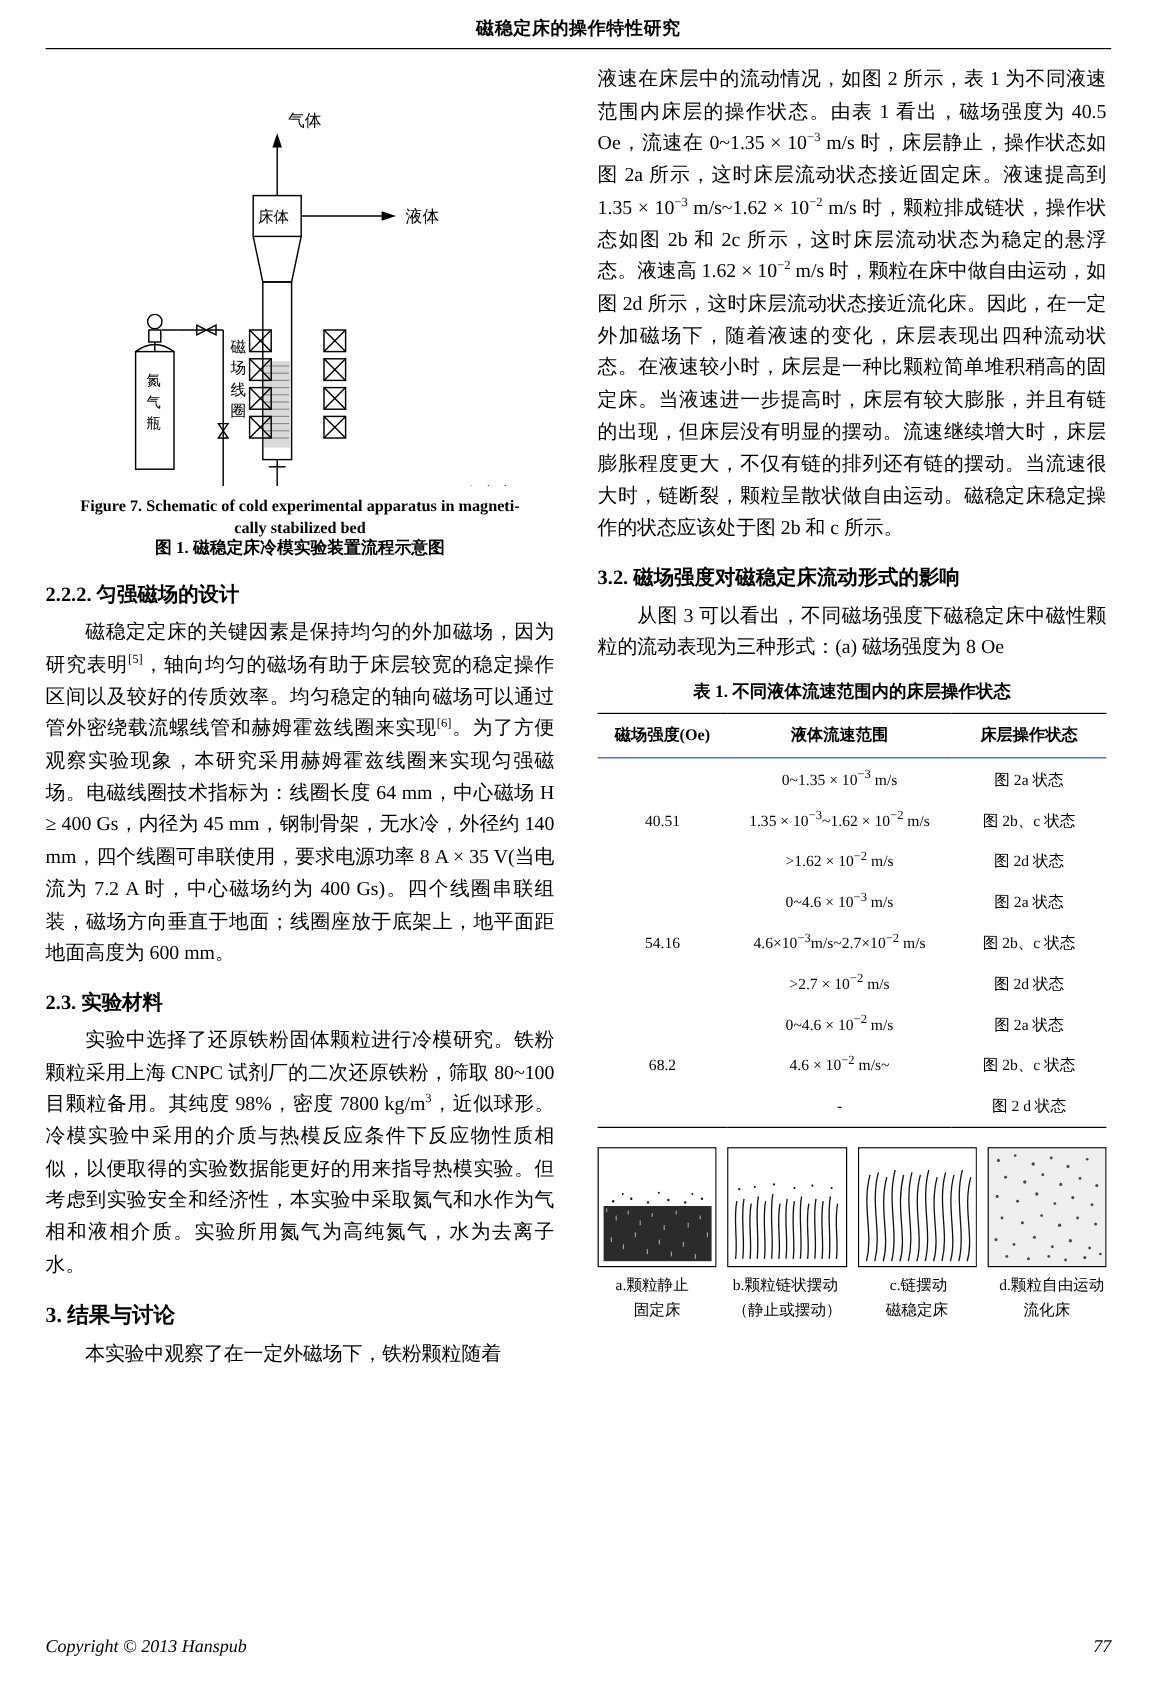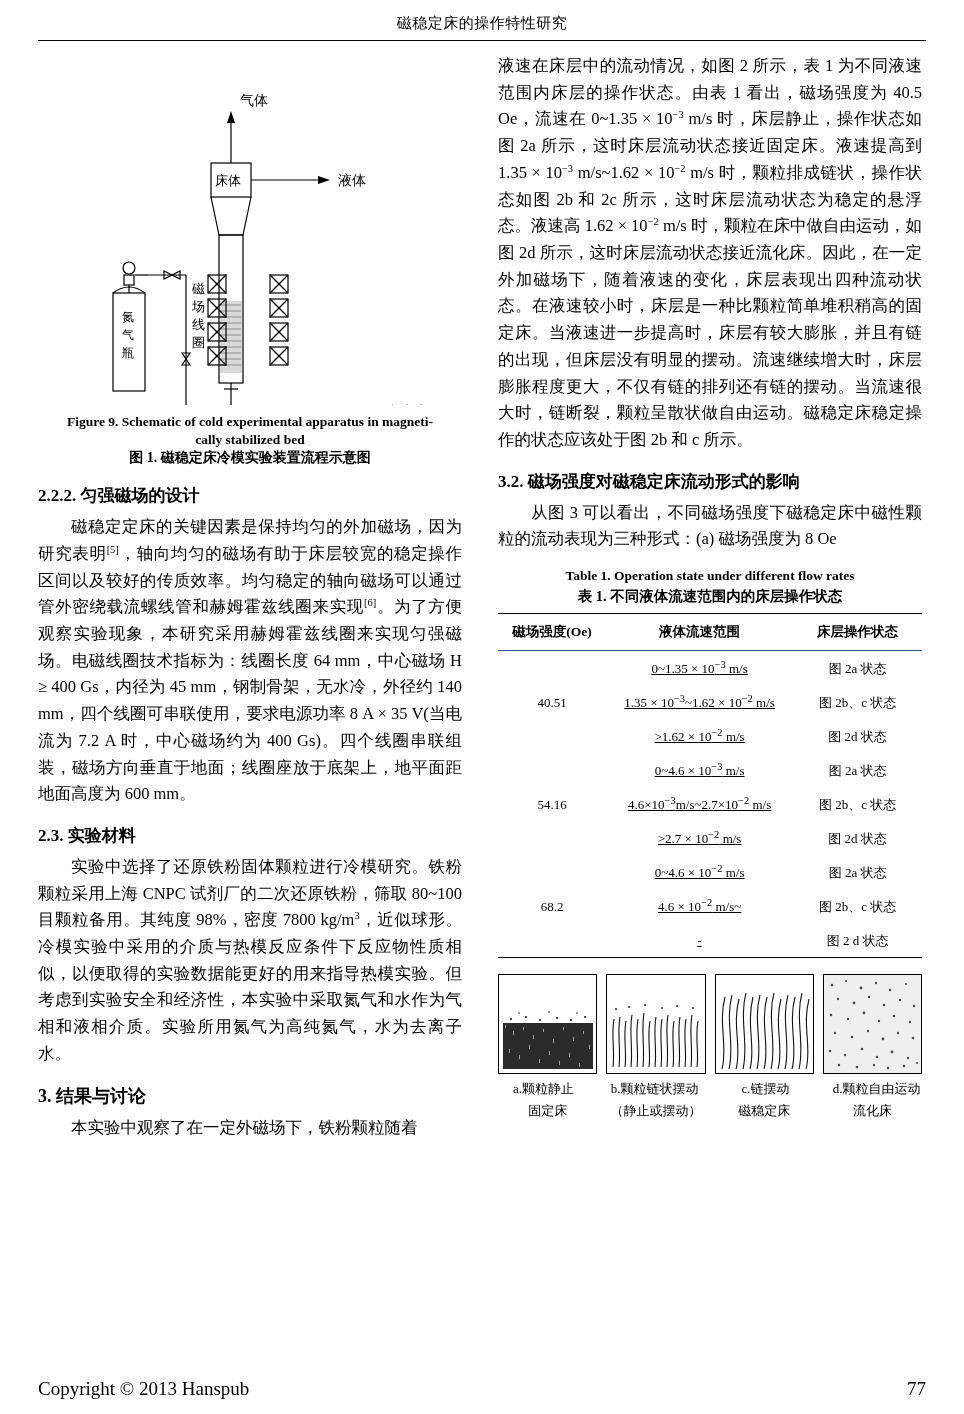--- a/index.html
+++ b/index.html
@@ -16,21 +16,21 @@
     position: relative;
     width: 964px;
     height: 1414px;
     box-sizing: border-box;
     padding: 10px 38px 0 38px;
   }
   
   .running-head {
     text-align: center;
     font-size: 15px;
-    font-weight: normal;
+    font-weight: bold;
     padding-top: 4px;
     letter-spacing: 0.5px;
   }
   .rule {
     border-top: 1px solid #000;
     margin: 7px 0 0 0;
   }
   .columns {
     display: flex;
     gap: 36px;
@@ -93,21 +93,21 @@
     border-bottom: 1px solid #1d4ed8;
     text-align: center;
   }
   table.t1 td {
     padding: 6.5px 2px;
     text-align: center;
     vertical-align: middle;
   }
   table.t1 tr.last td { border-bottom: 1.3px solid #000; }
   table.t1 td.first { width: 108px; }
-  table.t1 td.mid { width: 186px; text-decoration: underline; }
+  table.t1 td.mid { width: 186px; }
   table.t1 td.lastc { width: 130px; }
   
   .fig2wrap { margin-top: 16px; }
   .fig2row {
     display: flex;
     gap: 9px;
     justify-content: flex-start;
   }
   .panel {
     width: 98px;
@@ -129,22 +129,23 @@
     display: flex;
     gap: 9px;
     margin-top: 1px;
     font-size: 13px;
   }
   .fig2sub > div { width: 100px; text-align: center; }
   .footer {
     position: absolute;
     left: 38px;
     right: 38px;
-    bottom: 14px;
-    font-size: 19px;
+    bottom: 32px;
+    font-size: 15px;
+    font-style: italic;
   }
   .footer .inner { display:flex; justify-content: space-between; }
 </style>
 </head>
 <body>
 
 <div class="page">
 
   <div class="running-head">磁稳定床的操作特性研究</div>
   <div class="rule"></div>
@@ -256,21 +257,21 @@
             <text x="154" y="276" font-size="13">线</text>
             <text x="154" y="294" font-size="13">圈</text>
             <text x="84" y="268" font-size="12">氮</text>
             <text x="84" y="286" font-size="12">气</text>
             <text x="84" y="304" font-size="12">瓶</text>
           </g>
         </svg>
       </div>
 
       <div class="figcap">
-        <div>Figure 9. Schematic of cold experimental apparatus in magneti-</div>
+        <div>Figure 7. Schematic of cold experimental apparatus in magneti-</div>
         <div>cally stabilized bed</div>
         <div class="cn">图 1. 磁稳定床冷模实验装置流程示意图</div>
       </div>
 
       <h3 class="sec">2.2.2. 匀强磁场的设计</h3>
       <p class="body">
         磁稳定定床的关键因素是保持均匀的外加磁场，因为研究表明<sup>[5]</sup>，轴向均匀的磁场有助于床层较宽的稳定操作区间以及较好的传质效率。均匀稳定的轴向磁场可以通过管外密绕载流螺线管和赫姆霍兹线圈来实现<sup>[6]</sup>。为了方便观察实验现象，本研究采用赫姆霍兹线圈来实现匀强磁场。电磁线圈技术指标为：线圈长度 64 mm，中心磁场 H ≥ 400 Gs，内径为 45 mm，钢制骨架，无水冷，外径约 140 mm，四个线圈可串联使用，要求电源功率 8 A × 35 V(当电流为 7.2 A 时，中心磁场约为 400 Gs)。四个线圈串联组装，磁场方向垂直于地面；线圈座放于底架上，地平面距地面高度为 600 mm。
       </p>
 
       <h3 class="sec">2.3. 实验材料</h3>
@@ -287,21 +288,20 @@
       <p class="body" style="text-indent:0">
         液速在床层中的流动情况，如图 2 所示，表 1 为不同液速范围内床层的操作状态。由表 1 看出，磁场强度为 40.5 Oe，流速在 0~1.35 × 10<sup>−3</sup> m/s 时，床层静止，操作状态如图 2a 所示，这时床层流动状态接近固定床。液速提高到 1.35 × 10<sup>−3</sup> m/s~1.62 × 10<sup>−2</sup> m/s 时，颗粒排成链状，操作状态如图 2b 和 2c 所示，这时床层流动状态为稳定的悬浮态。液速高 1.62 × 10<sup>−2</sup> m/s 时，颗粒在床中做自由运动，如图 2d 所示，这时床层流动状态接近流化床。因此，在一定外加磁场下，随着液速的变化，床层表现出四种流动状态。在液速较小时，床层是一种比颗粒简单堆积稍高的固定床。当液速进一步提高时，床层有较大膨胀，并且有链的出现，但床层没有明显的摆动。流速继续增大时，床层膨胀程度更大，不仅有链的排列还有链的摆动。当流速很大时，链断裂，颗粒呈散状做自由运动。磁稳定床稳定操作的状态应该处于图 2b 和 c 所示。
       </p>
 
       <h3 class="sec">3.2. 磁场强度对磁稳定床流动形式的影响</h3>
       <p class="body">
         从图 3 可以看出，不同磁场强度下磁稳定床中磁性颗粒的流动表现为三种形式：(a) 磁场强度为 8 Oe
       </p>
 
       <div class="tbl-title">
-        <div>Table 1. Operation state under different flow rates</div>
         <div class="cn">表 1. 不同液体流速范围内的床层操作状态</div>
       </div>
 
       <table class="t1">
         <thead>
           <tr>
             <th>磁场强度(Oe)</th>
             <th>液体流速范围</th>
             <th>床层操作状态</th>
           </tr>

